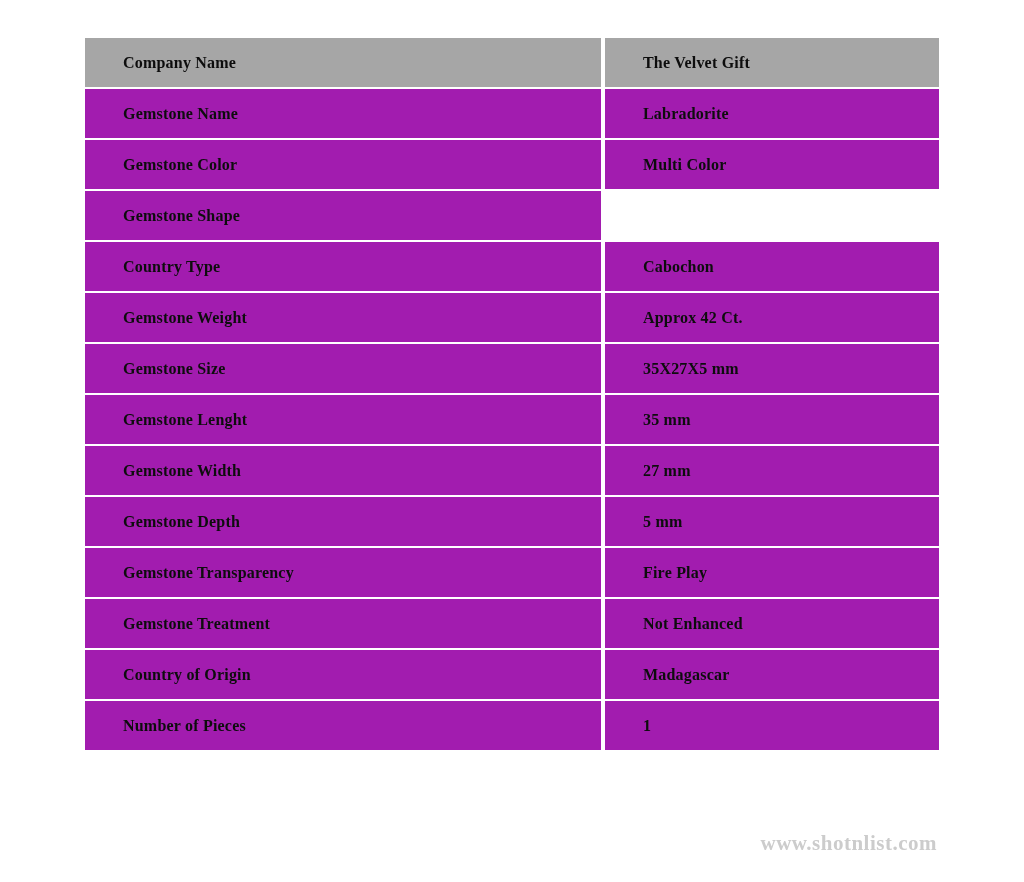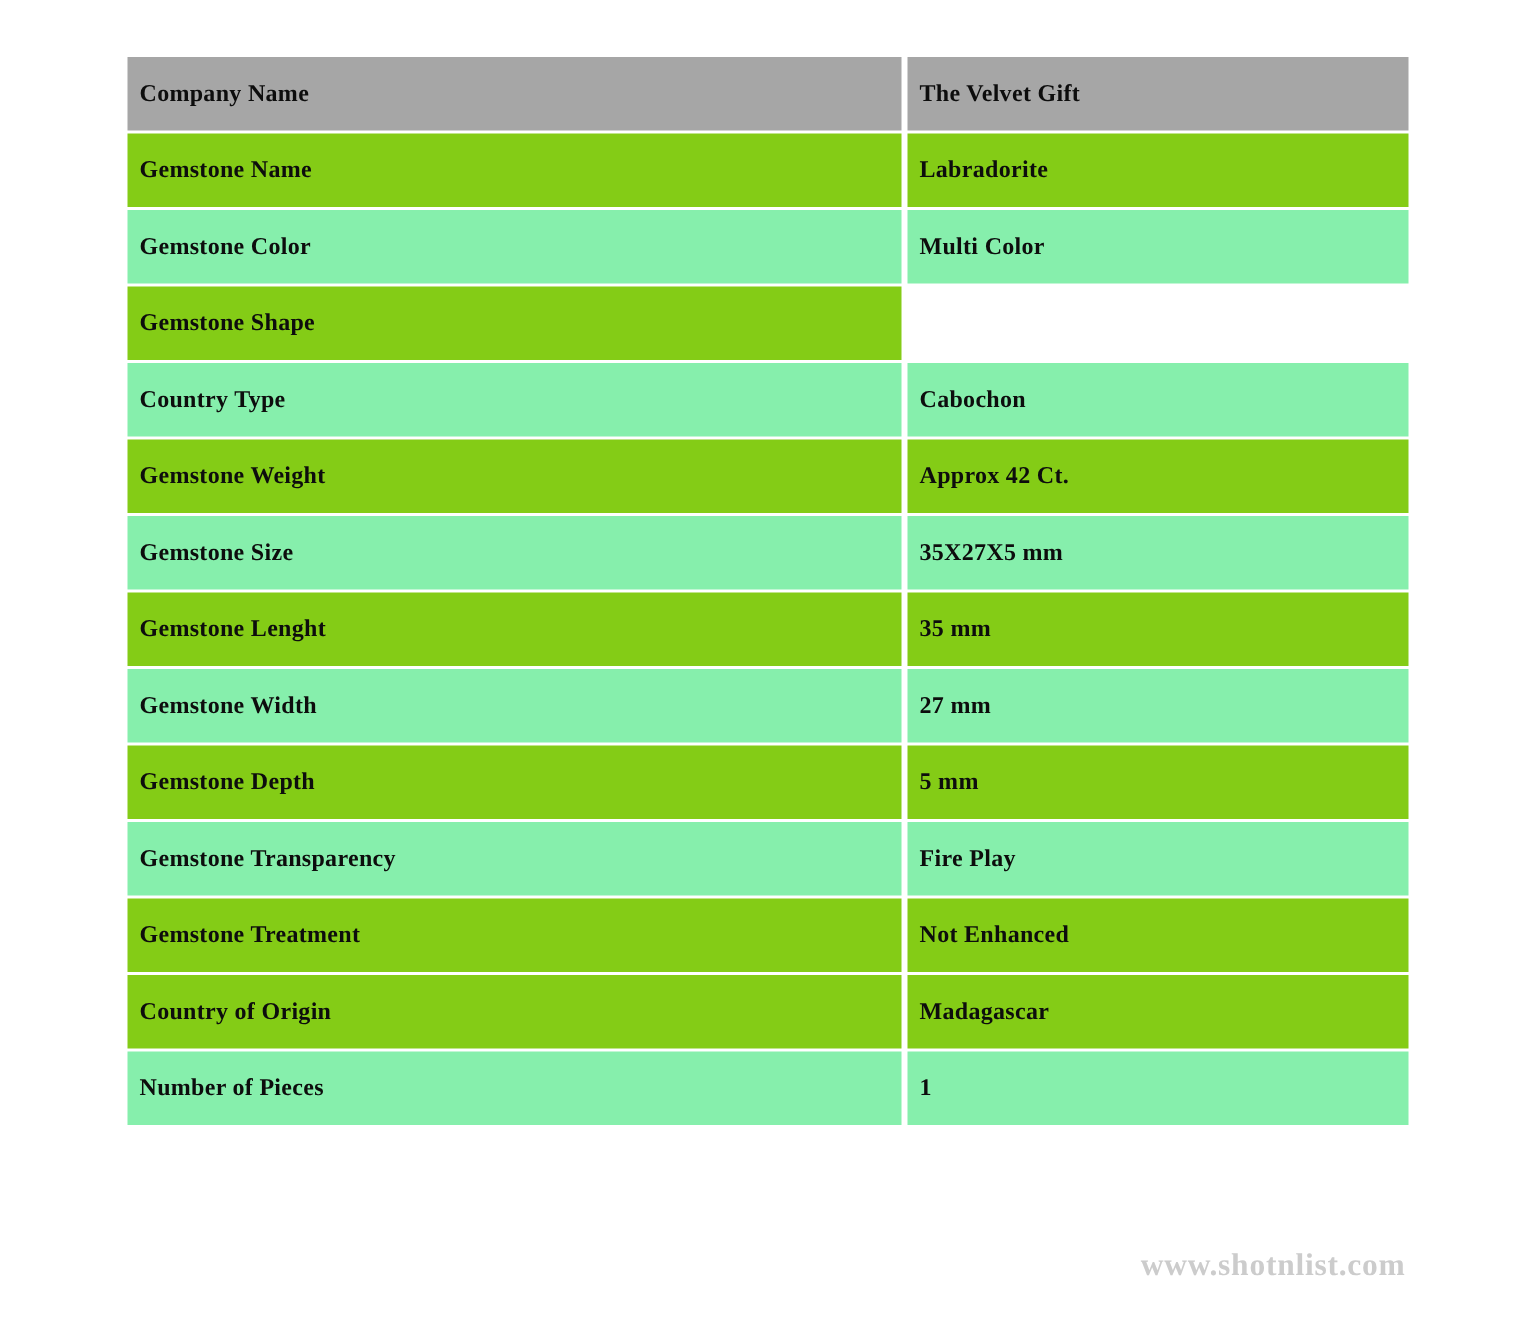--- a/index.html
+++ b/index.html
@@ -23,32 +23,32 @@
   }
   .row {
     display: flex;
     height: 49px;
     margin-bottom: 2px;
   }
   .cell {
     box-sizing: border-box;
     display: flex;
     align-items: center;
-    padding-left: 8px;
+    padding-left: 38px;
     font-weight: bold;
     font-size: 16px;
     color: #0d0d0d;
     letter-spacing: 0.2px;
     white-space: nowrap;
   }
   .cell.label { width: 516px; }
   .cell.value { flex: 1; margin-left: 4px; }
   .row.header .cell { background: #a6a6a6; }
-  .row.stripe .cell { background: #84cc16; }
-  .row.plain  .cell { background: #86efac; }
+  .row.stripe .cell { background: #a21caf; }
+  .row.plain  .cell { background: #a21caf; }
   .watermark {
     position: absolute;
     left: 85px;
     top: 831px;
     width: 852px;
     text-align: right;
     padding-right: 2px;
     font-weight: bold;
     font-size: 21px;
     letter-spacing: 0.5px;

